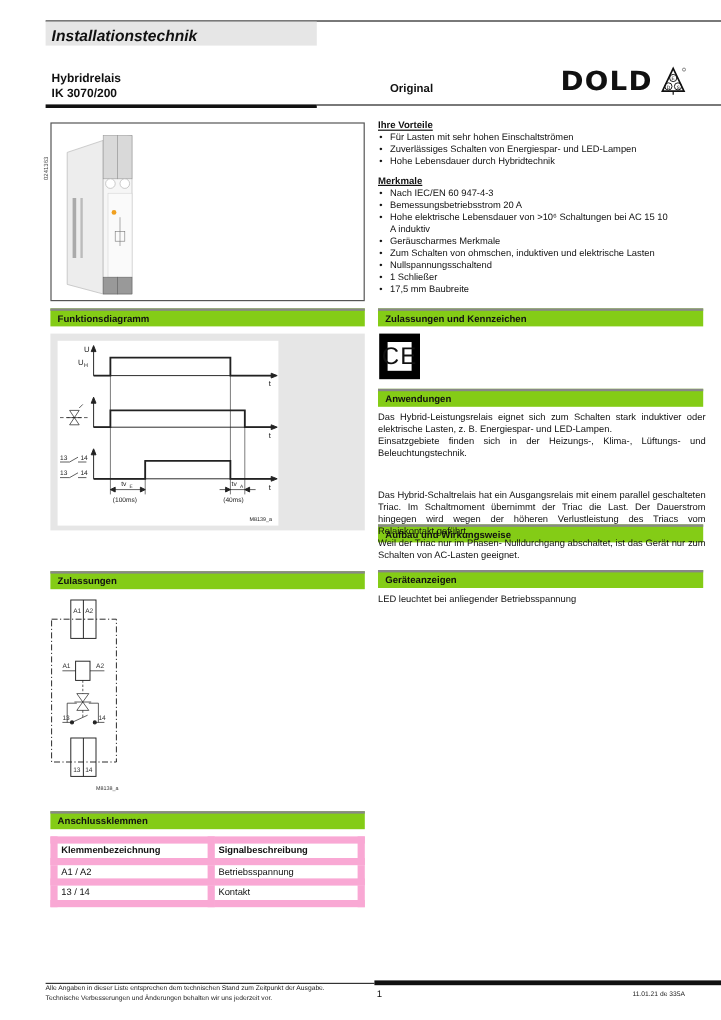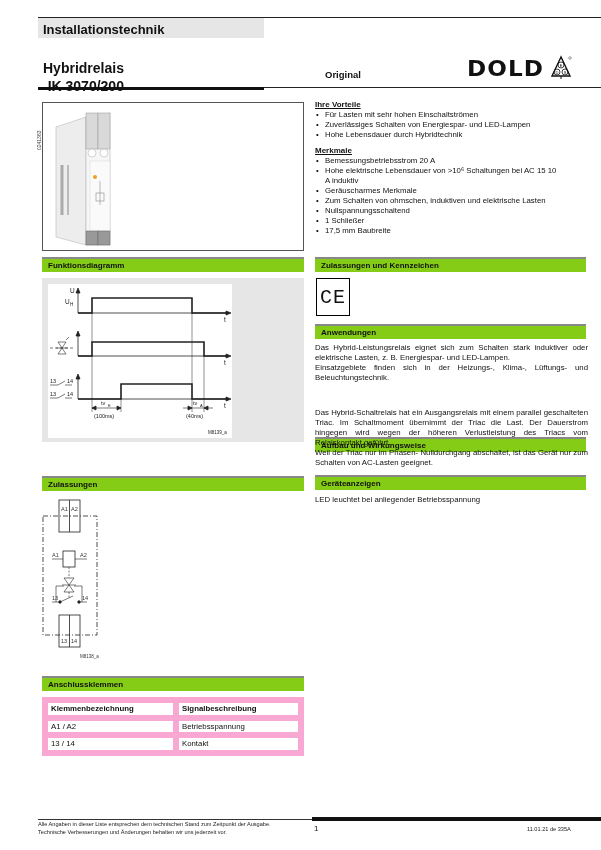--- a/index.html
+++ b/index.html
@@ -4,22 +4,22 @@
 <style>
   * { box-sizing: border-box; margin: 0; padding: 0; }
   html, body { width: 601px; height: 850px; background: #fff; overflow: hidden; }
   body { position: relative; font-family: "Liberation Sans", sans-serif; color: #111; font-size: 8px; line-height: 1.25; }
 
   .abs { position: absolute; }
 
   
   .top-rule { left: 38px; top: 17px; width: 563px; height: 1px; background: #222; }
   .cat-bar { left: 38px; top: 18px; width: 226px; height: 20px; background: #e6e6e6; }
-  .cat-title { left: 43px; top: 22px; font-size: 13px; font-weight: bold; }
-  .prod-name { left: 43px; top: 60px; font-size: 14px; font-weight: bold; line-height: 1.25; text-align: right; }
+  .cat-title { left: 43px; top: 22px; font-size: 13px; font-weight: bold; font-style: italic; }
+  .prod-name { left: 43px; top: 60px; font-size: 10px; font-weight: bold; line-height: 1.25; }
   .original { left: 325px; top: 69px; font-size: 9.5px; font-weight: bold; }
   .logo { left: 467px; top: 55px; font-size: 22px; font-weight: 900; font-family: "DejaVu Sans", sans-serif; letter-spacing: 1px; transform: scaleX(1.05); transform-origin: left; }
   .logo-mark { left: 550px; top: 55px; width: 22px; height: 25px; }
   .hdr-rule-thick { left: 38px; top: 87px; width: 226px; height: 3px; background: #111; }
   .hdr-rule-thin { left: 264px; top: 87px; width: 337px; height: 1px; background: #222; }
 
   
   .photo-box { left: 42px; top: 102px; width: 262px; height: 149px; border: 1px solid #555; background: #fff; }
   .photo-code { left: 36px; top: 150px; font-size: 5px; color: #444; transform: rotate(-90deg); transform-origin: left top; white-space: nowrap; }
 
@@ -95,20 +95,21 @@
 
 <div class="abs" style="left:315px; top:100px; width:270px;">
   <div class="section-h">Ihre Vorteile</div>
   <ul class="bullets">
     <li>Für Lasten mit sehr hohen Einschaltströmen</li>
     <li>Zuverlässiges Schalten von Energiespar- und LED-Lampen</li>
     <li>Hohe Lebensdauer durch Hybridtechnik</li>
   </ul>
   <div class="section-h" style="margin-top:6px;">Merkmale</div>
   <ul class="bullets" style="width:245px;">
+    <li>Nach IEC/EN 60 947-4-3</li>
     <li>Bemessungsbetriebsstrom 20 A</li>
     <li>Hohe elektrische Lebensdauer von &gt;10⁶ Schaltungen bei AC 15 10 A induktiv</li>
     <li>Geräuscharmes Merkmale</li>
     <li>Zum Schalten von ohmschen, induktiven und elektrische Lasten</li>
     <li>Nullspannungsschaltend</li>
     <li>1 Schließer</li>
     <li>17,5 mm Baubreite</li>
   </ul>
 </div>
 
@@ -176,21 +177,21 @@
       <text x="145" y="121" font-size="5.5">tv</text>
       <text x="152" y="123" font-size="4">A</text>
       <text x="46" y="134" font-size="5.5">(100ms)</text>
       <text x="138" y="134" font-size="5.5">(40ms)</text>
       <text x="160" y="150" font-size="4.5">M8139_a</text>
     </g>
   </svg>
 </div>
 
 <div class="abs sec-bar" style="left:315px; top:257px; width:271px;">Zulassungen und Kennzeichen</div>
-<div class="abs" style="left:316px; top:278px; width:34px; height:38px; border:1px solid #000000; display:flex; align-items:center; justify-content:center; font-size:20px; font-family:Liberation Mono, monospace; letter-spacing:1px;">CE</div>
+<div class="abs" style="left:316px; top:278px; width:34px; height:38px; border:7px solid #000000; display:flex; align-items:center; justify-content:center; font-size:20px; font-family:Liberation Sans, sans-serif; letter-spacing:1px;">CE</div>
 
 <div class="abs sec-bar" style="left:315px; top:324px; width:271px;">Anwendungen</div>
 <div class="abs" style="left:315px; top:343px; width:273px;">
   <div class="para">Das Hybrid-Leistungsrelais eignet sich zum Schalten stark induktiver oder elektrische Lasten, z. B. Energiespar- und LED-Lampen.</div>
   <div class="para">Einsatzgebiete finden sich in der Heizungs-, Klima-, Lüftungs- und Beleuchtungstechnik.</div>
 </div>
 
 <div class="abs sec-bar" style="left:315px; top:389px; width:271px;margin-top:48px;">Aufbau und Wirkungsweise</div>
 <div class="abs" style="left:315px; top:408px; width:273px;">
   <div class="para">Das Hybrid-Schaltrelais hat ein Ausgangsrelais mit einem parallel geschalteten Triac. Im Schaltmoment übernimmt der Triac die Last. Der Dauerstrom hingegen wird wegen der höheren Verlustleistung des Triacs vom Relaiskontakt geführt.</div>

